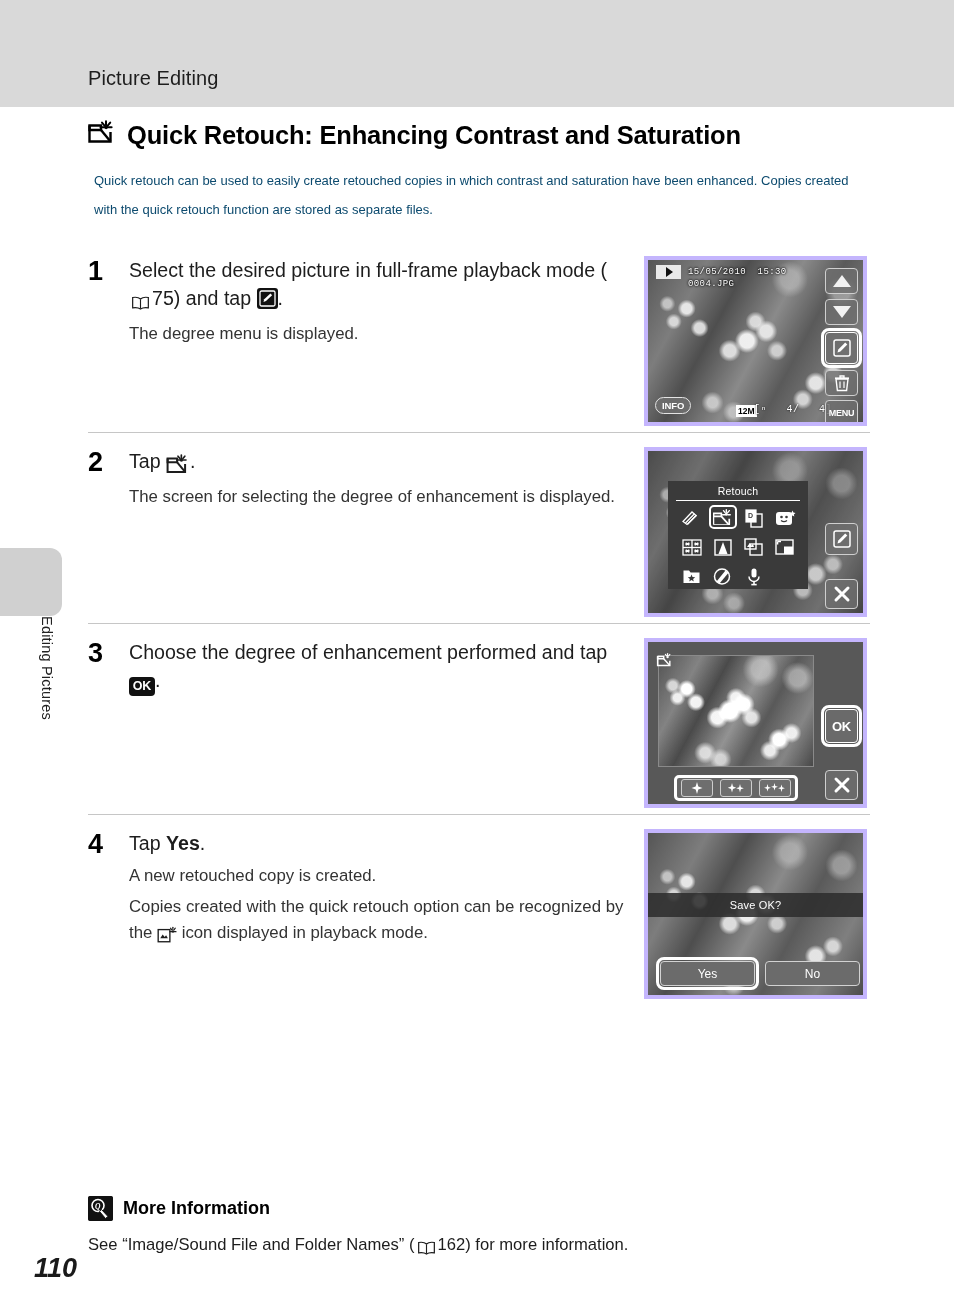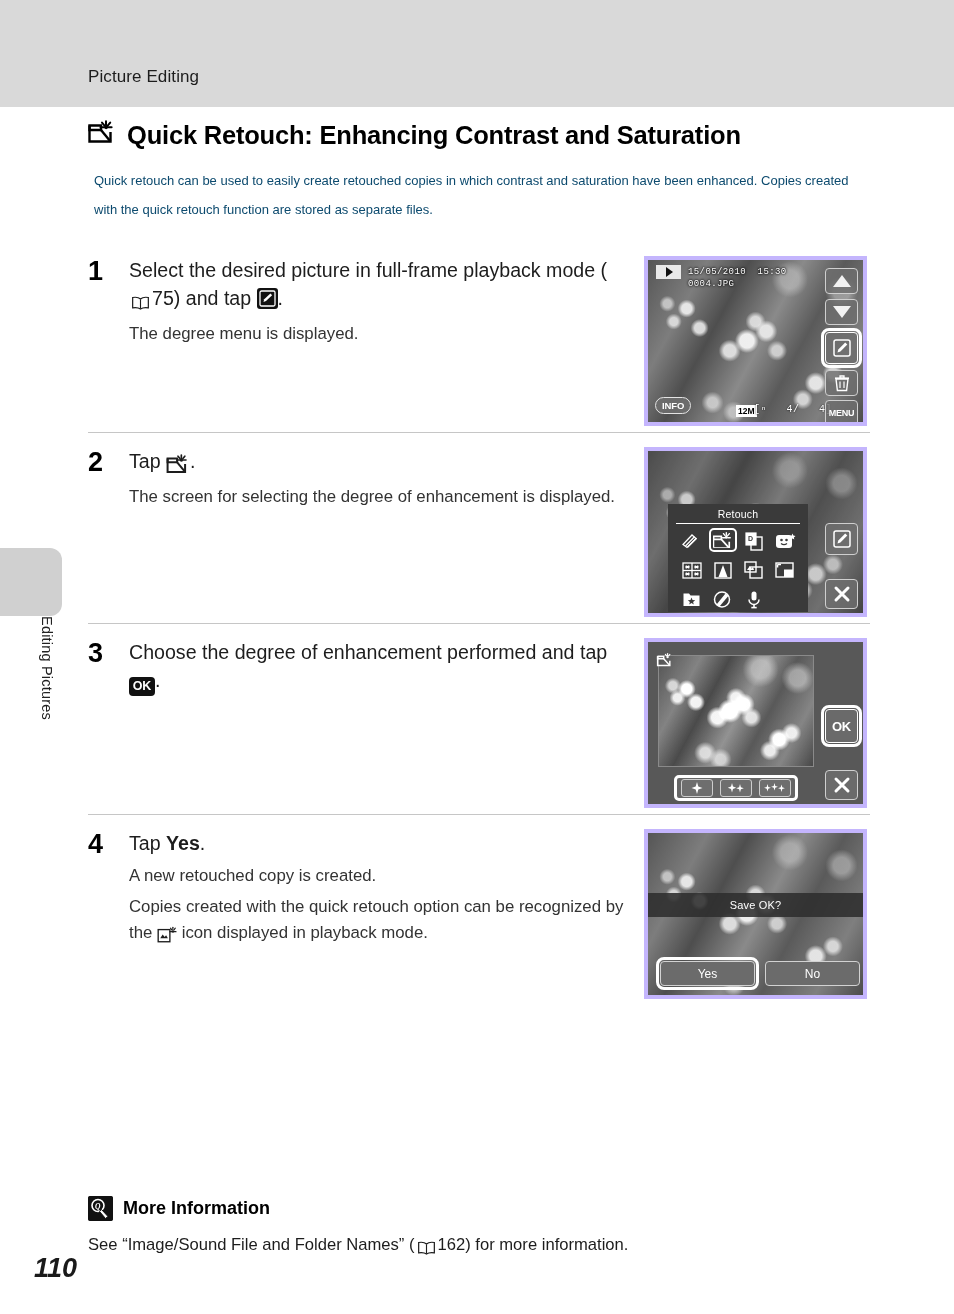--- a/index.html
+++ b/index.html
@@ -23,21 +23,21 @@
   }
   .header-band {
     position: absolute;
     left: 0; top: 0;
     width: 954px; height: 107px;
     background: #d9d9d9;
   }
   .header-title {
     position: absolute;
     left: 88px; top: 67px;
-    font-size: 17px;
+    font-size: 20px;
     color: #1d1d1d;
     letter-spacing: .1px;
   }
 
   .side-tab {
     position: absolute;
     left: 0; top: 548px;
     width: 62px; height: 68px;
     background: #d0d0d0;
     border-radius: 0 12px 12px 0;
@@ -328,21 +328,20 @@
   }
 
   
   .menu-panel {
     position: absolute;
     left: 20px; top: 30px;
     width: 140px;
     height: 108px;
     background: #3a3a3a;
     color: #fff;
-    margin-top: 23px;
   }
   .menu-title {
     text-align: center;
     font-size: 10.5px;
     padding-top: 4px;
     letter-spacing: .2px;
   }
   .menu-rule {
     height: 1px;
     background: #fff;

